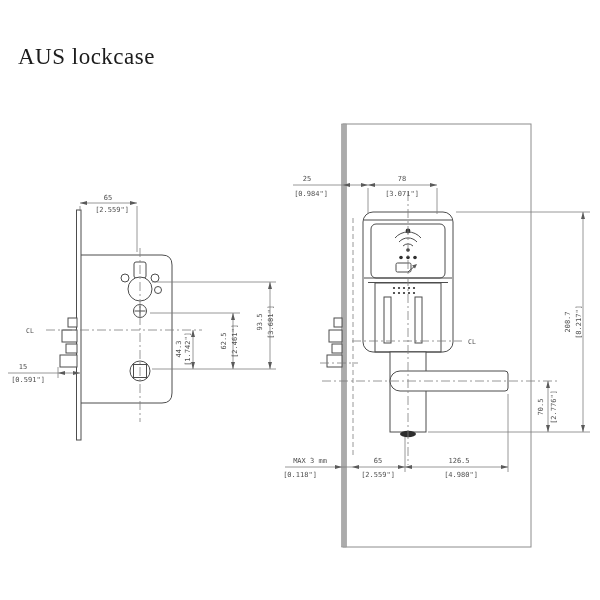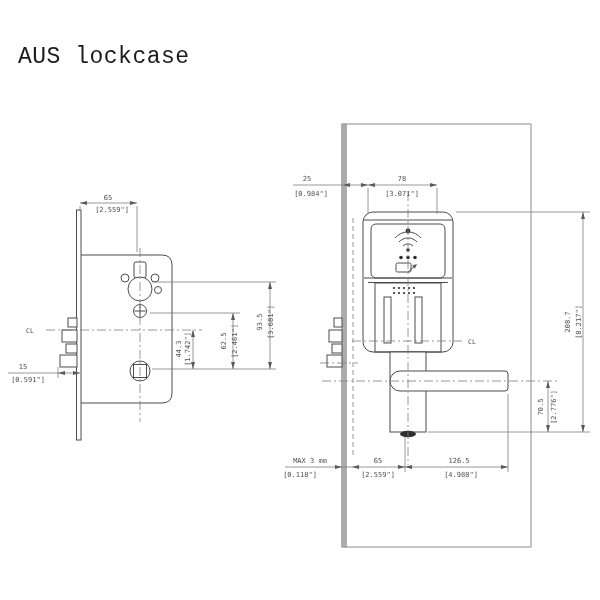--- a/index.html
+++ b/index.html
@@ -1,19 +1,19 @@
 <!DOCTYPE html>
 <html><head>
 <meta charset="utf-8">
 <style>
   html,body{margin:0;padding:0;background:#ffffff;}
   .page{position:relative;width:600px;height:600px;background:#fff;overflow:hidden;
         font-family:"Liberation Sans", sans-serif;}
   .title{position:absolute;left:18px;top:44px;font-size:23px;color:#1c1c1c;
-         letter-spacing:0.5px;font-family:Liberation Mono, monospace;}
+         letter-spacing:0.5px;font-family:Liberation Serif, serif;}
   svg{position:absolute;left:0;top:0;}
   
   .ol{stroke:#4d4d4d;stroke-width:1;fill:none;}
   .olf{stroke:#4d4d4d;stroke-width:1;fill:#ffffff;}
   .dm{stroke:#7d7d7d;stroke-width:0.8;fill:none;}
   .cl{stroke:#7d7d7d;stroke-width:0.8;fill:none;stroke-dasharray:9 3 2 3;}
   .hid{stroke:#8c8c8c;stroke-width:0.9;fill:none;stroke-dasharray:5 3;}
   .arr{fill:#5a5a5a;stroke:none;}
   .dot{fill:#2e2e2e;stroke:none;}
   text.dt{fill:#4f4f4f;font-family:"DejaVu Sans Mono", monospace;font-size:7px;}

